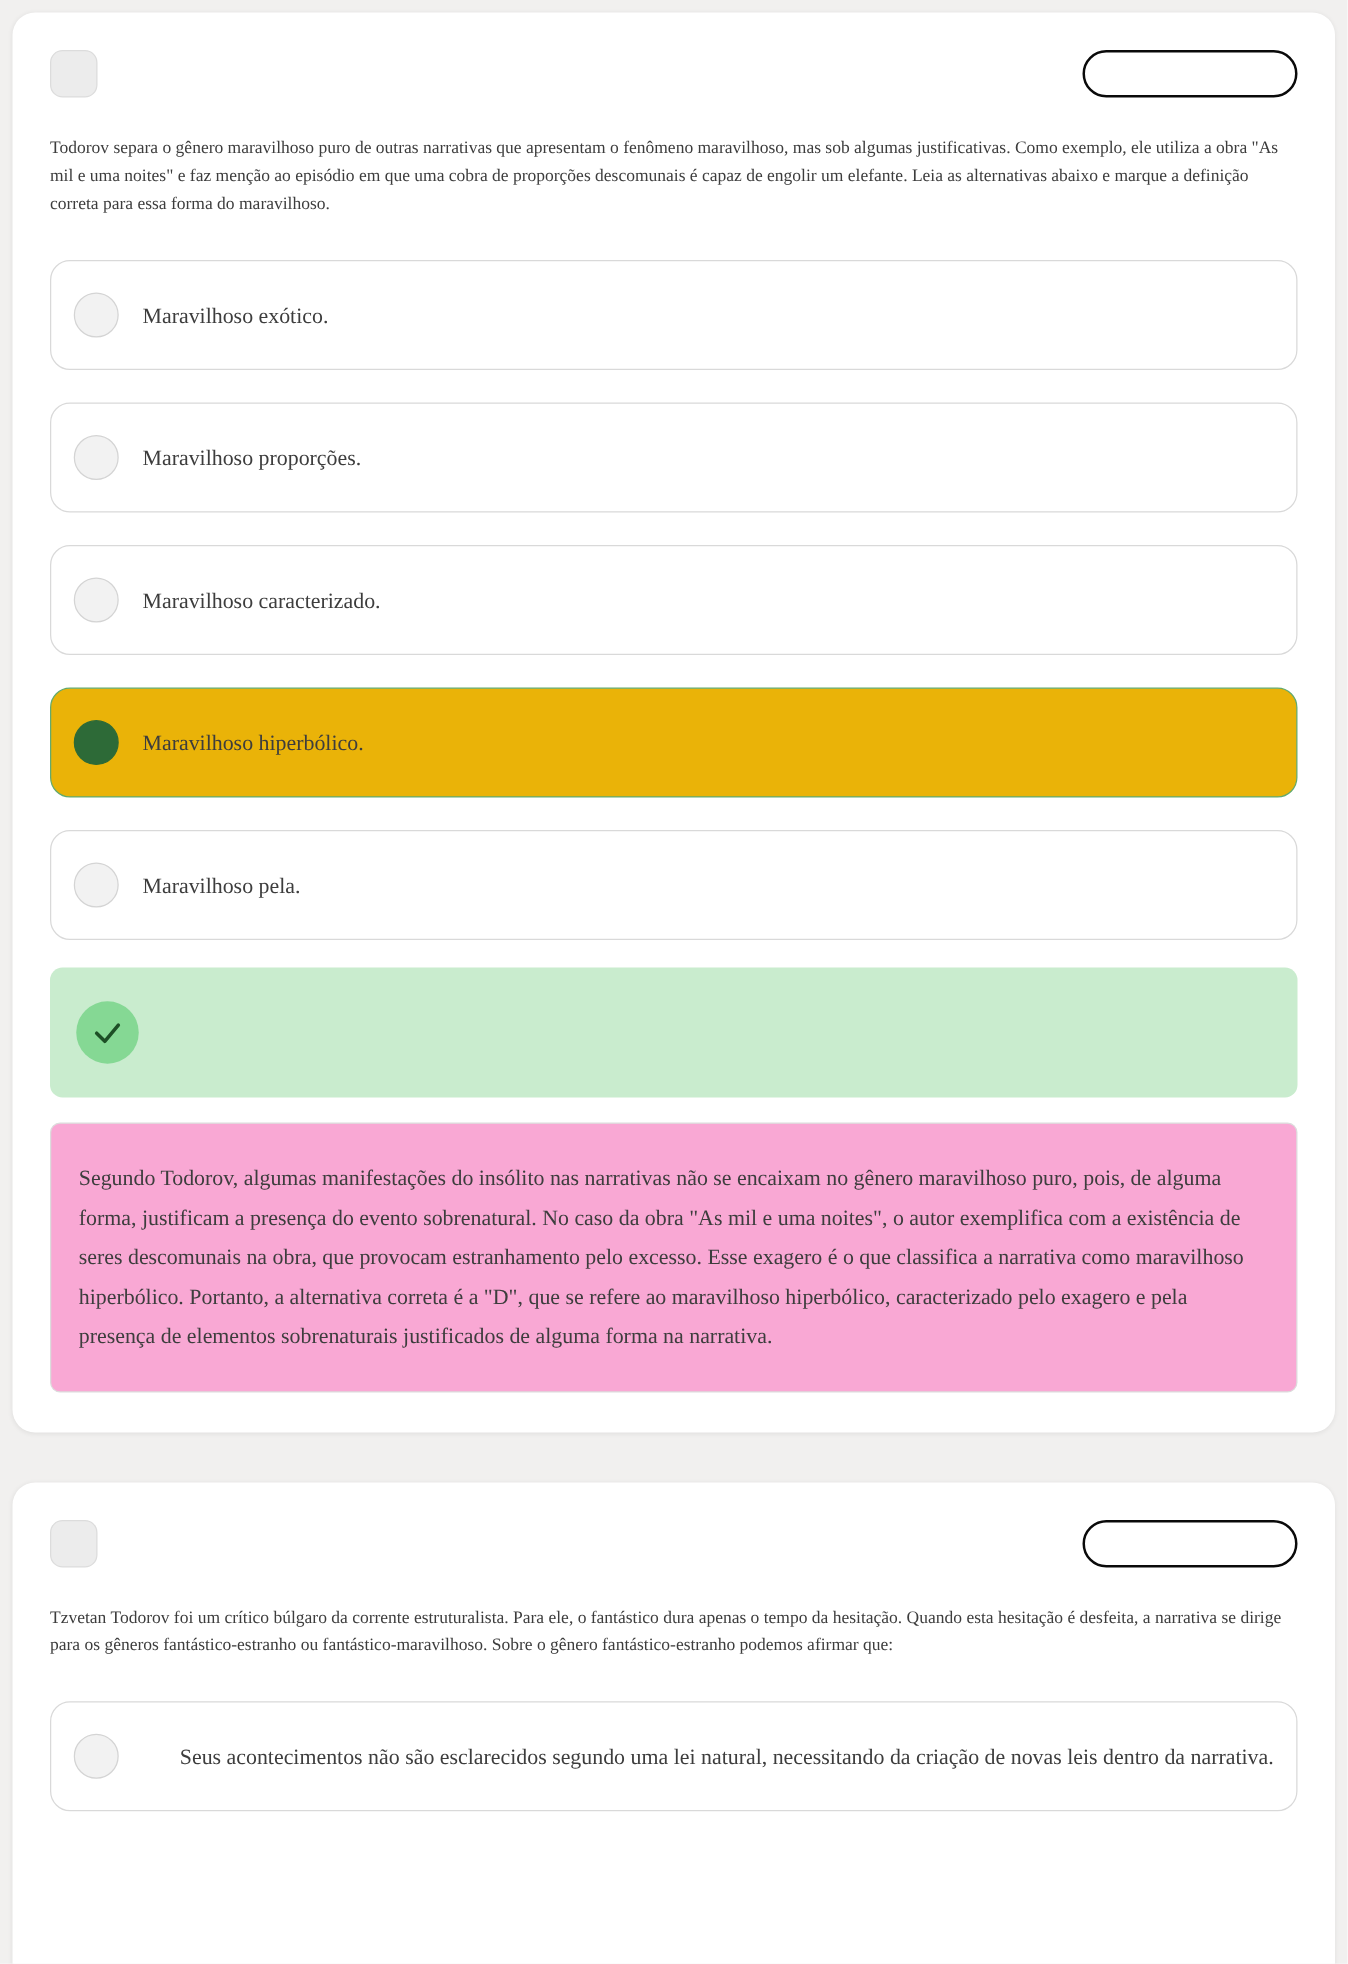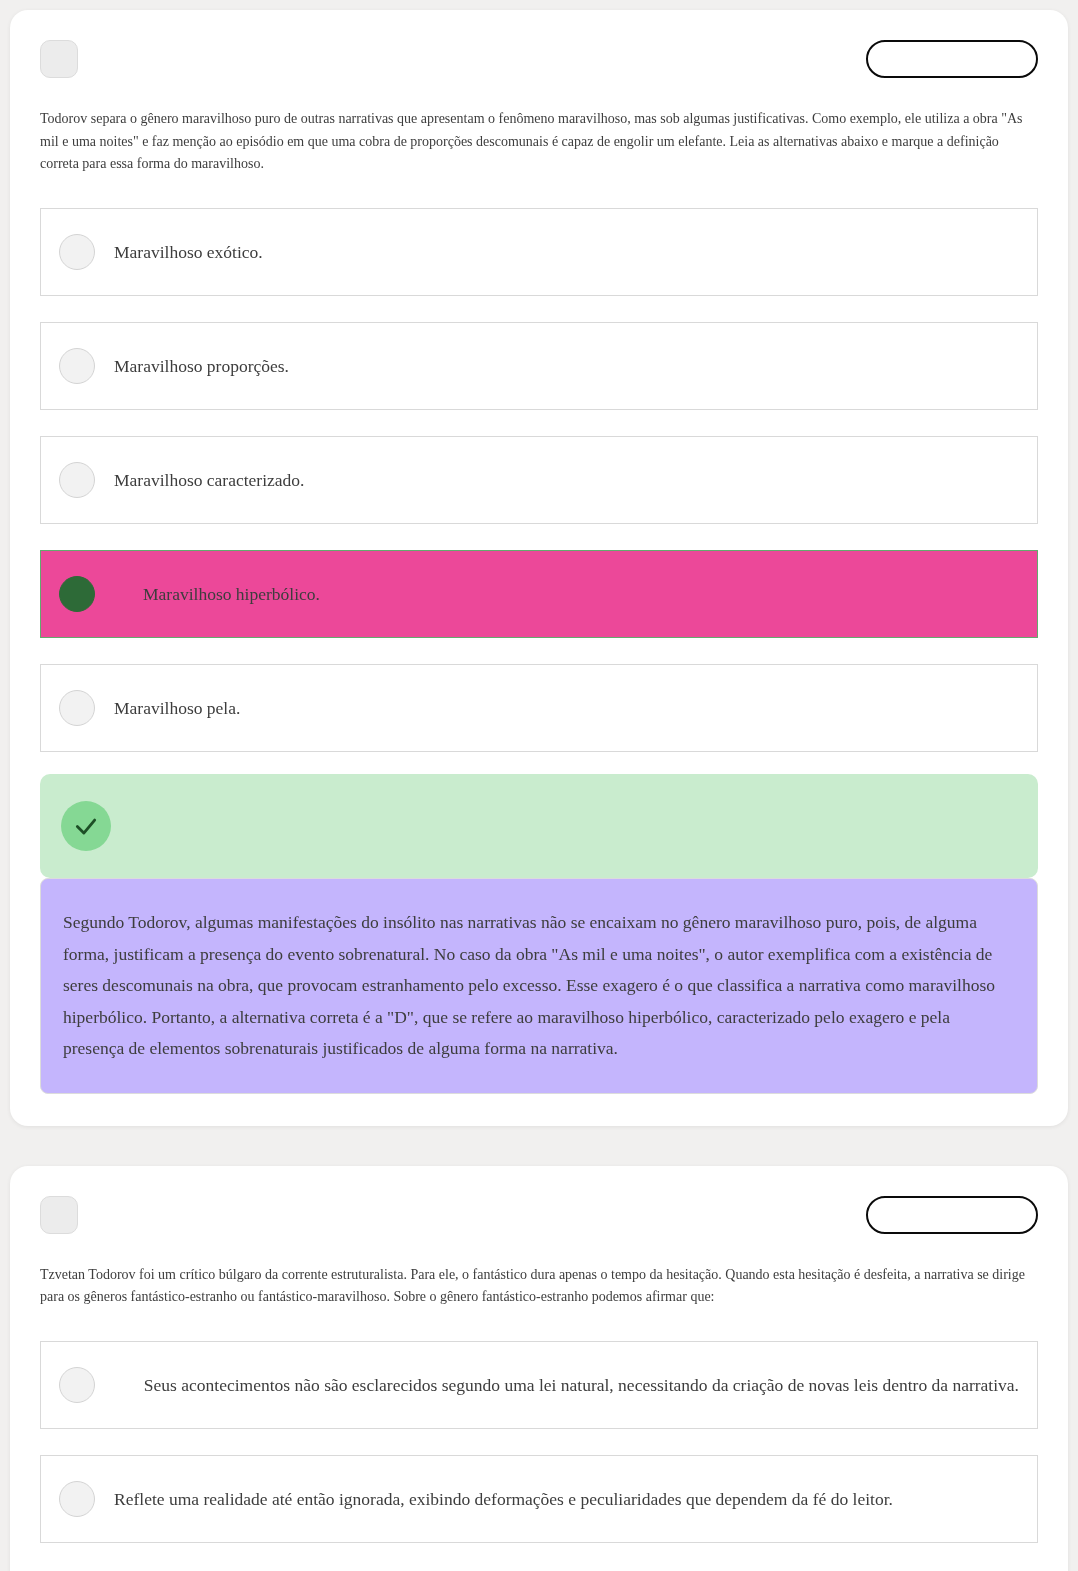--- a/index.html
+++ b/index.html
@@ -43,56 +43,57 @@
     line-height: 1.62;
     color: #3d3d3d;
     margin-bottom: 32px;
   }
   .options { display: flex; flex-direction: column; gap: 26px; }
   .option {
     display: flex;
     align-items: center;
     min-height: 62px;
     border: 1px solid #d9d9d9;
-    border-radius: 0;
+    border-radius: 16px;
     background: #ffffff;
     padding: 25px 18px;
     cursor: pointer;
   }
   .radio {
     width: 36px; height: 36px;
     border-radius: 50%;
     background: #f2f2f2;
     border: 1px solid #d4d4d4;
     flex: none;
     margin-right: 19px;
   }
   .option-label { font-size: 17.5px; line-height: 1.5; color: #3d3d3d; }
-  .option.selected { background: #ec4899; border-color: #63aa6e; gap: 29px; }
+  .option.selected { background: #eab308; border-color: #63aa6e; }
   .option.selected .radio { background: #2d6a37; border-color: #2d6a37; }
   .option.center-text .option-label { flex: 1; text-align: right; }
   .feedback {
     margin-top: 22px;
     min-height: 104px;
     background: #c9ecce;
     border-radius: 10px;
     display: flex;
     align-items: center;
     padding: 0 21px;
   }
   .check-circle {
     width: 50px; height: 50px;
     border-radius: 50%;
     background: #85d894;
     display: flex;
     align-items: center;
     justify-content: center;
   }
   .explanation {
-    background: #c4b5fd;
+    margin-top: 20px;
+    background: #f9a8d4;
     border: 1px solid #dcdcdc;
     border-radius: 8px;
     padding: 28px 22px;
     font-size: 17.5px;
     line-height: 1.8;
     color: #3d3d3d;
   }
 </style>
 </head>
 <body>
@@ -156,20 +157,16 @@
 
   <p class="question">Tzvetan Todorov foi um crítico búlgaro da corrente estruturalista. Para ele, o fantástico dura apenas o tempo da hesitação. Quando esta hesitação é desfeita, a narrativa se dirige para os gêneros fantástico-estranho ou fantástico-maravilhoso. Sobre o gênero fantástico-estranho podemos afirmar que:</p>
 
   <div class="options">
 
     <div class="option center-text">
       <span class="radio"></span>
       <span class="option-label">Seus acontecimentos não são esclarecidos segundo uma lei natural, necessitando da criação de novas leis dentro da narrativa.</span>
     </div>
 
-    <div class="option">
-      <span class="radio"></span>
-      <span class="option-label">Reflete uma realidade até então ignorada, exibindo deformações e peculiaridades que dependem da fé do leitor.</span>
-    </div>
 
   </div>
 
 </div>
 
 </body></html>

